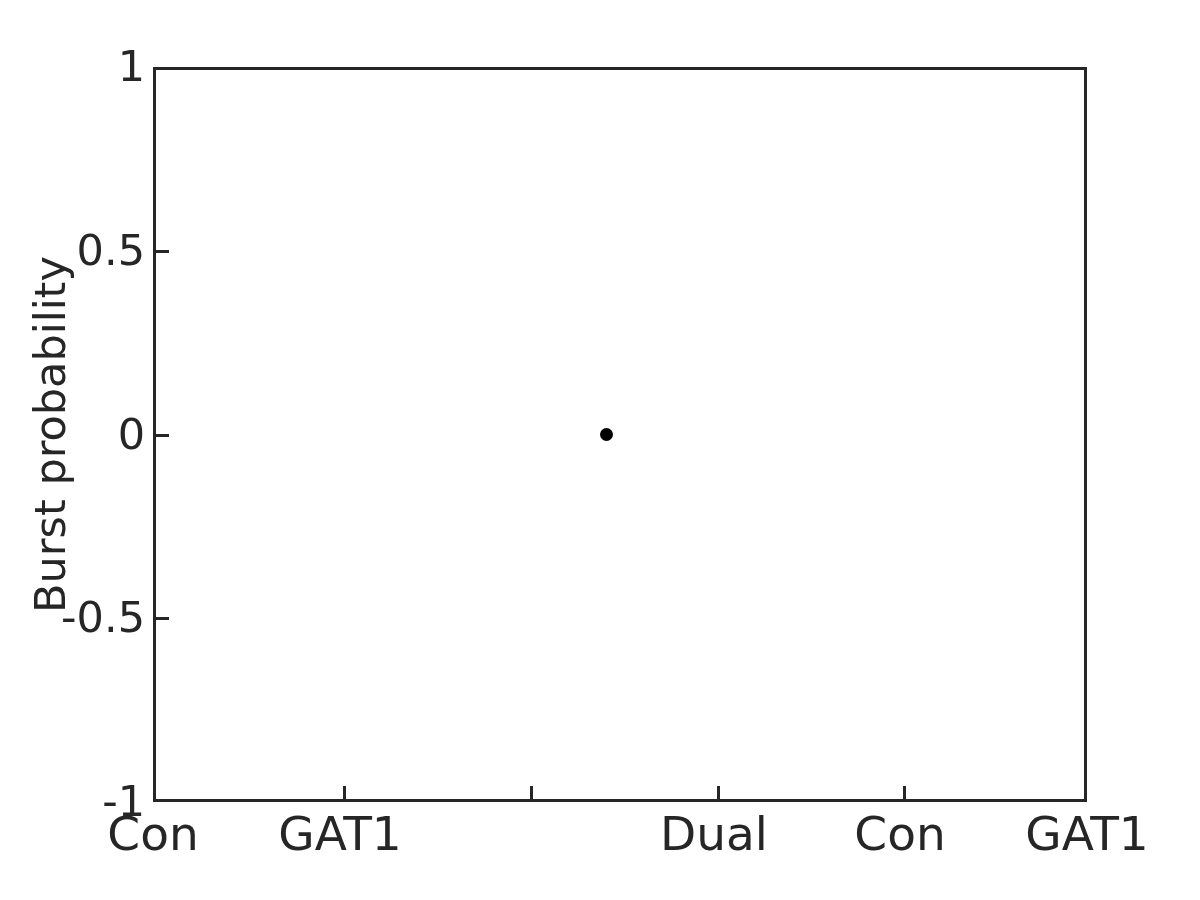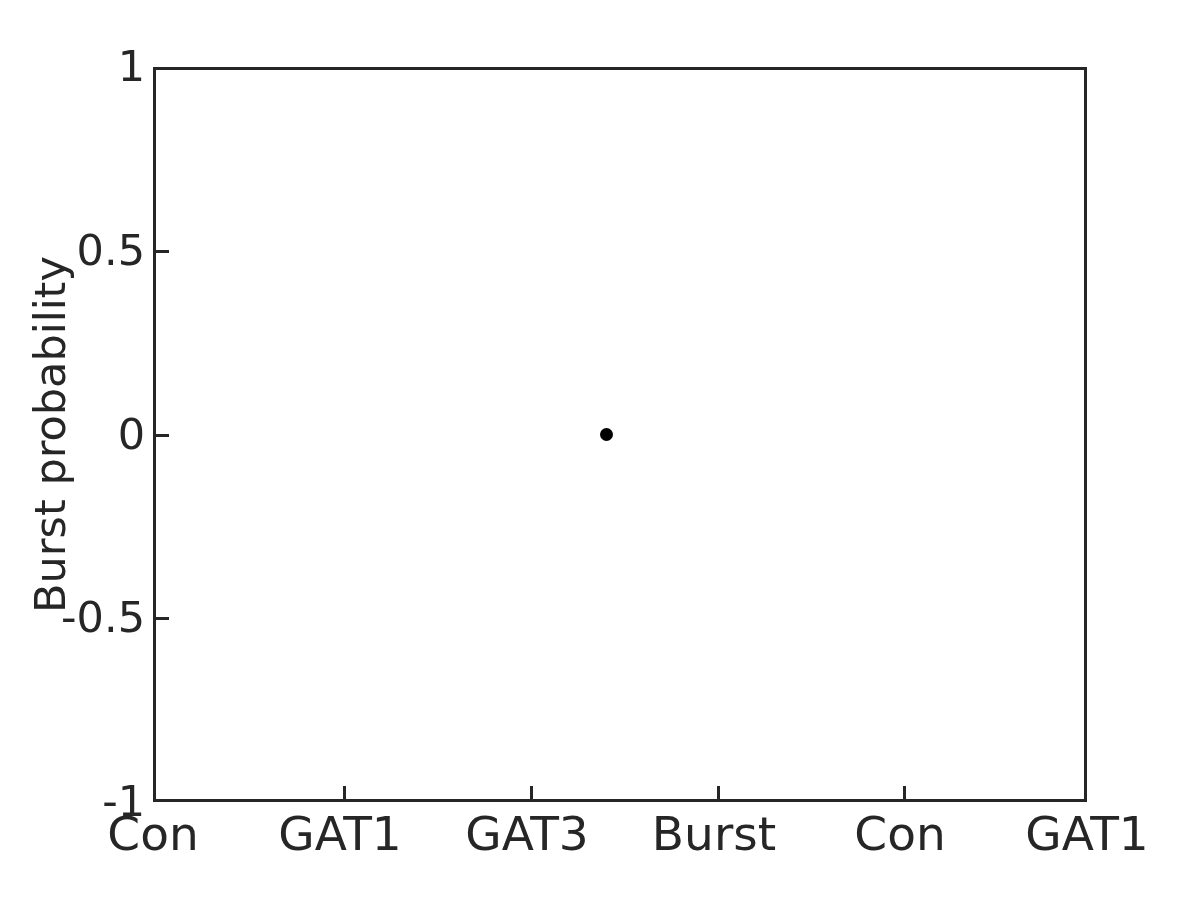--- a/index.html
+++ b/index.html
@@ -110,22 +110,21 @@
   </div>
 
   <div class="ytl" style="top:45px;  left:-10px; width:155px;">1</div>
   <div class="ytl" style="top:229px; left:-10px; width:155px;">0.5</div>
   <div class="ytl" style="top:413px; left:-10px; width:155px;">0</div>
   <div class="ytl" style="top:596px; left:-10px; width:155px;">-0.5</div>
   <div class="ytl" style="top:780px; left:-10px; width:155px;">-1</div>
 
   <div class="xtl" style="left:43px;">Con</div>
   <div class="xtl" style="left:230px;">GAT1</div>
-  <div class="xtl" style="left:417px;">GAT3</div>
-  <div class="xtl" style="left:604px;">Burst</div>
+  <div class="xtl" style="left:604px;">Dual</div>
   <div class="xtl" style="left:790px;">Con</div>
   <div class="xtl" style="left:977px;">GAT1</div>
 
   <div id="plot-area">
 
     <div class="ytick" style="top:180px;"></div>
     <div class="ytick" style="top:364px;"></div>
     <div class="ytick" style="top:547px;"></div>
 
     <div class="xtick" style="left:187px;"></div>

